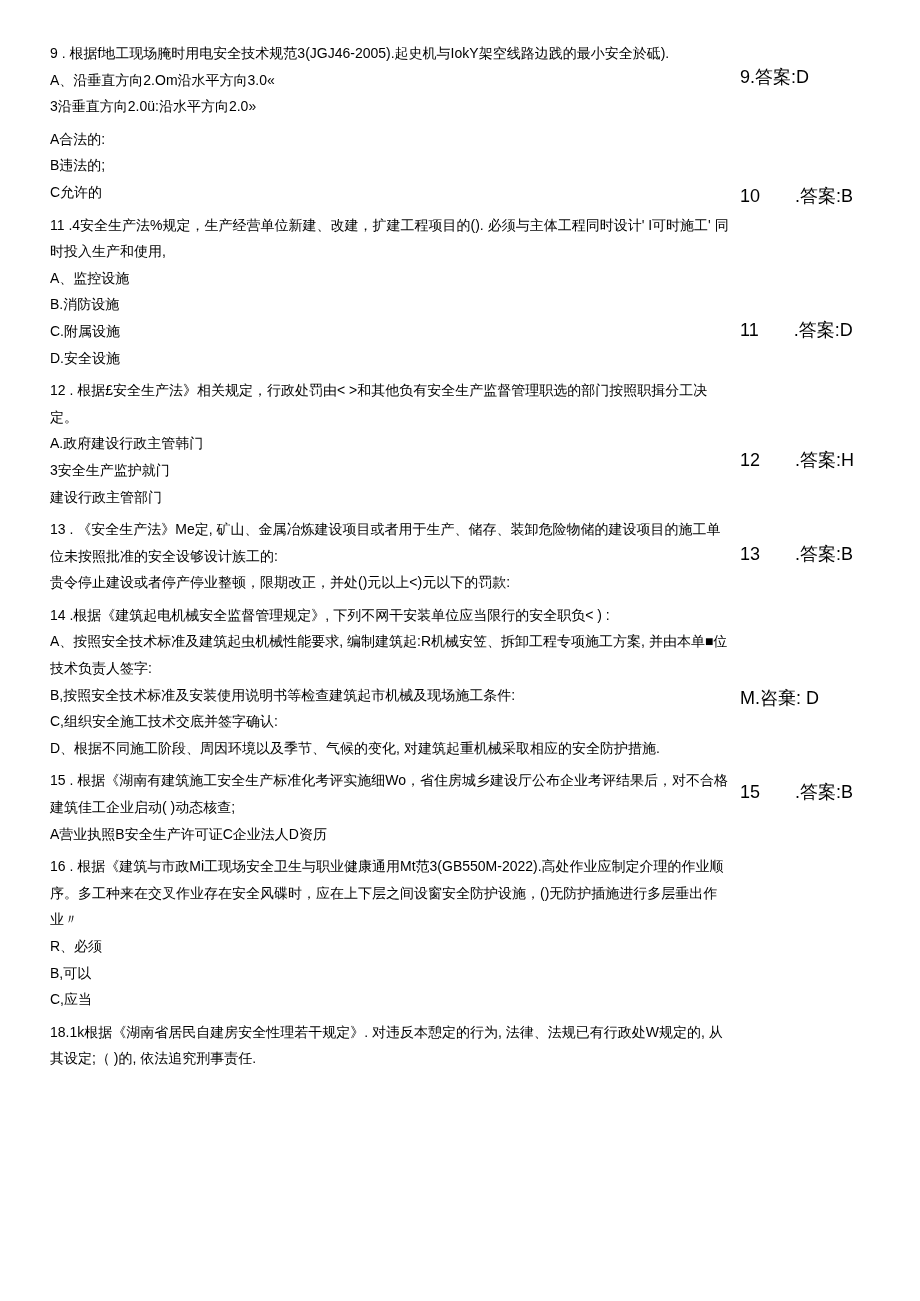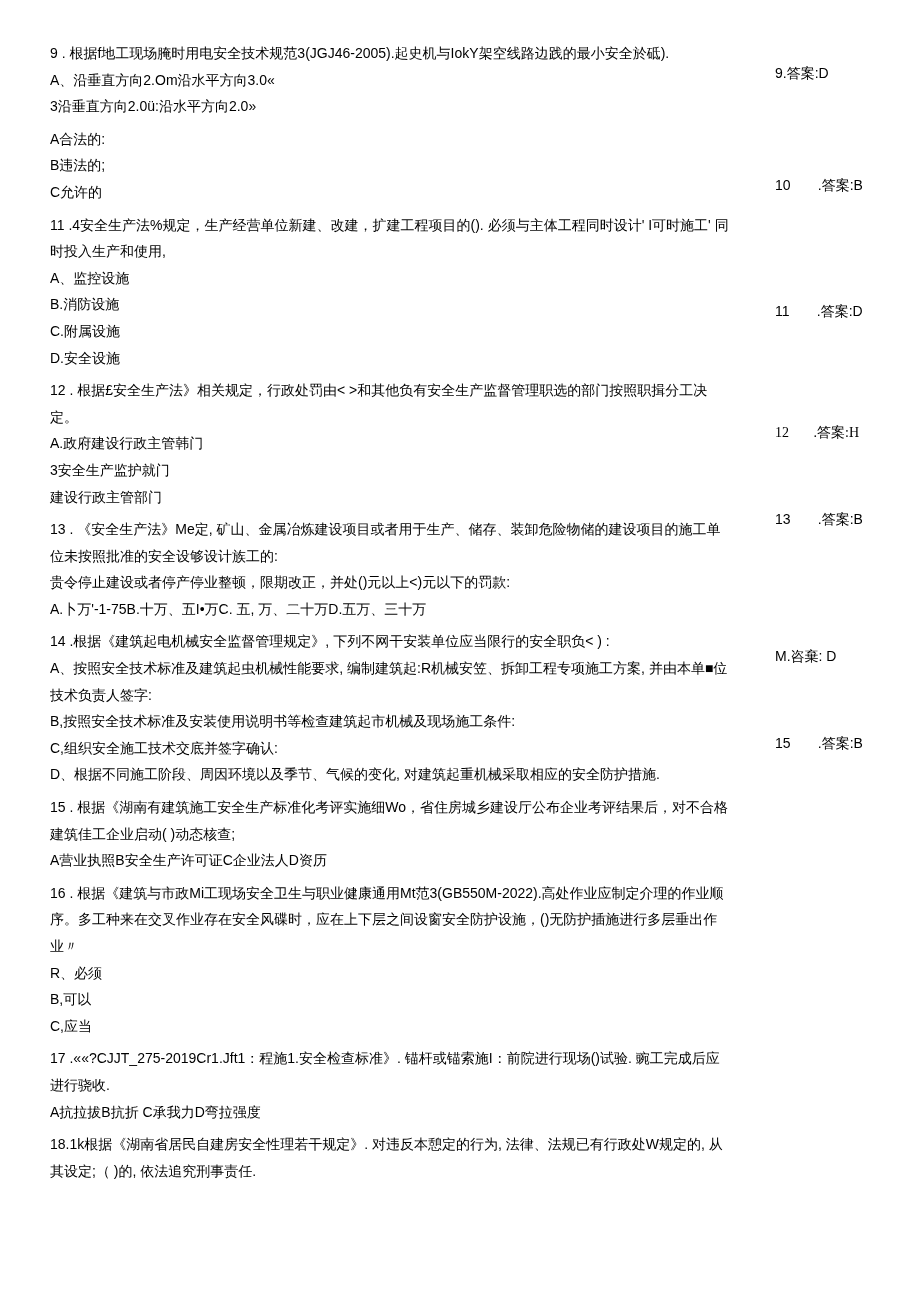--- a/index.html
+++ b/index.html
@@ -26,29 +26,28 @@
     margin-left: 10px;
   }
   .clear { clear: both; }
   .qblock {
     margin-bottom: 6px;
   }
   .qtext, .opt {
     word-break: break-all;
   }
   .ans {
-    font-size: 14px;
+    font-size: 18px;
     margin-top: 8px;
     word-break: break-all;
-    margin-left: 35px;
   }
   .side .slot9  { margin-top: 20px; }
   .side .slot10 { margin-top: 85px; }
   .side .slot11 { margin-top: 100px; }
-  .side .slot12 { margin-top: 95px; font-family: Liberation Serif, serif; }
+  .side .slot12 { margin-top: 95px; }
   .side .slot13 { margin-top: 60px; }
   .side .slot14 { margin-top: 110px; }
   .side .slot15 { margin-top: 60px; }
 </style>
 </head>
 <body>
 
 <div class="page">
 
   <div class="main">
@@ -76,21 +75,20 @@
     <div class="qblock">
       <div class="qtext">12 . 根据£安全生产法》相关规定，行政处罚由&lt;          &gt;和其他负有安全生产监督管理职选的部门按照职揖分工决定。</div>
       <div class="opt">A.政府建设行政主管韩门</div>
       <div class="opt">3安全生产监护就门</div>
       <div class="opt">建设行政主管部门</div>
     </div>
 
     <div class="qblock">
       <div class="qtext">13 . 《安全生产法》Me定, 矿山、金属冶炼建设项目或者用于生产、储存、装卸危险物储的建设项目的施工单位未按照批准的安全设够设计族工的:</div>
       <div class="qtext">贵令停止建设或者停产停业整顿，限期改正，并处()元以上&lt;)元以下的罚款:</div>
-      <div class="opt">A.卜万'-1-75B.十万、五I•万C. 五, 万、二十万D.五万、三十万</div>
     </div>
 
     <div class="qblock">
       <div class="qtext">14 .根据《建筑起电机械安全监督管理规定》, 下列不网干安装单位应当限行的安全职负&lt;                            ) :</div>
       <div class="opt">A、按照安全技术标准及建筑起虫机械性能要求, 编制建筑起:R机械安笠、拆卸工程专项施工方案, 并由本单■位技术负责人签字:</div>
       <div class="opt">B,按照安全技术标准及安装使用说明书等检查建筑起市机械及现场施工条件:</div>
       <div class="opt">C,组织安全施工技术交底并签字确认:</div>
       <div class="opt">D、根据不同施工阶段、周因环境以及季节、气候的变化, 对建筑起重机械采取相应的安全防护措施.</div>
     </div>
 
@@ -99,24 +97,20 @@
       <div class="opt">A营业执照B安全生产许可证C企业法人D资历</div>
     </div>
 
     <div class="qblock">
       <div class="qtext">16 . 根据《建筑与市政Mi工现场安全卫生与职业健康通用Mt范3(GB550M-2022).高处作业应制定介理的作业顺序。多工种来在交叉作业存在安全风碟时，应在上下层之间设窗安全防护设施，()无防护插施进行多层垂出作业〃</div>
       <div class="opt">R、必须</div>
       <div class="opt">B,可以</div>
       <div class="opt">C,应当</div>
     </div>
 
-    <div class="qblock">
-      <div class="qtext">17 .««?CJJT_275-2019Cr1.Jft1：程施1.安全检查标准》. 锚杆或锚索施I：前院进行现场()试验. 豌工完成后应进行骁收.</div>
-      <div class="opt">A抗拉拔B抗折                                        C承我力D弯拉强度</div>
-    </div>
 
     <div class="qblock">
       <div class="qtext">18.1k根据《湖南省居民自建房安全性理若干规定》. 对违反本憩定的行为, 法律、法规已有行政处W规定的, 从其设定;（                                         )的, 依法追究刑事责任.</div>
     </div>
 
   </div>
 
   <div class="side">
     <div class="ans slot9">9.答案:D</div>
     <div class="ans slot10">

